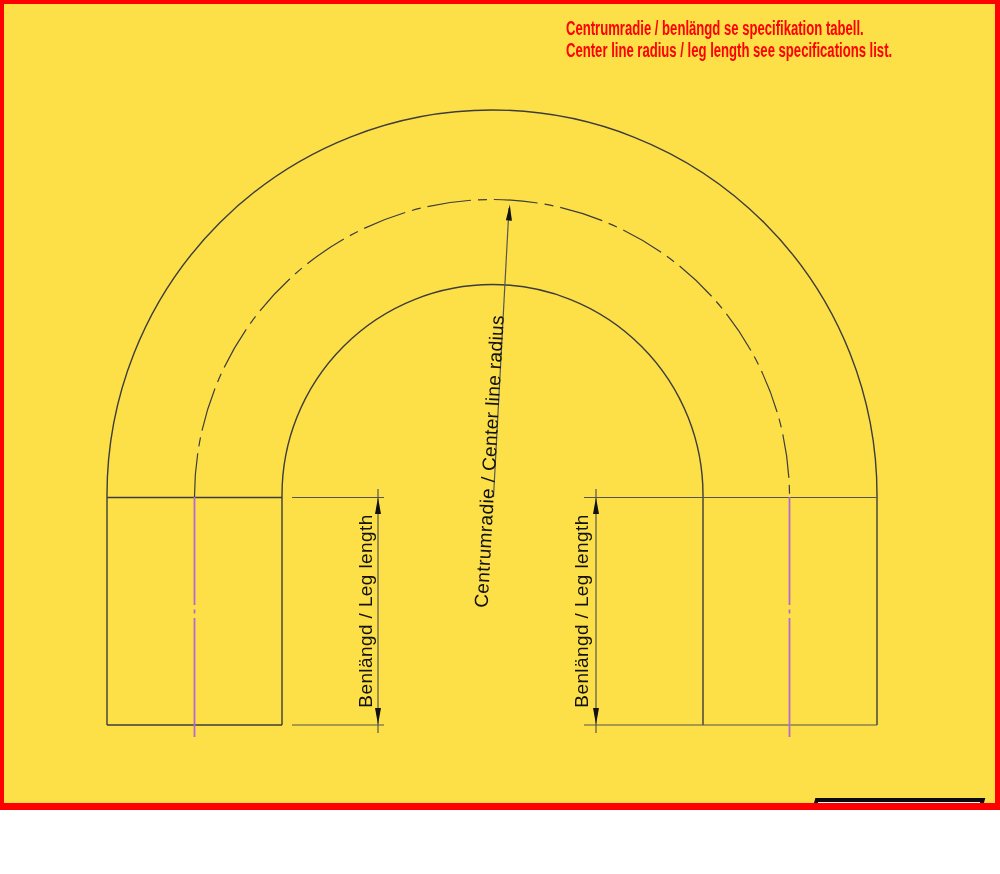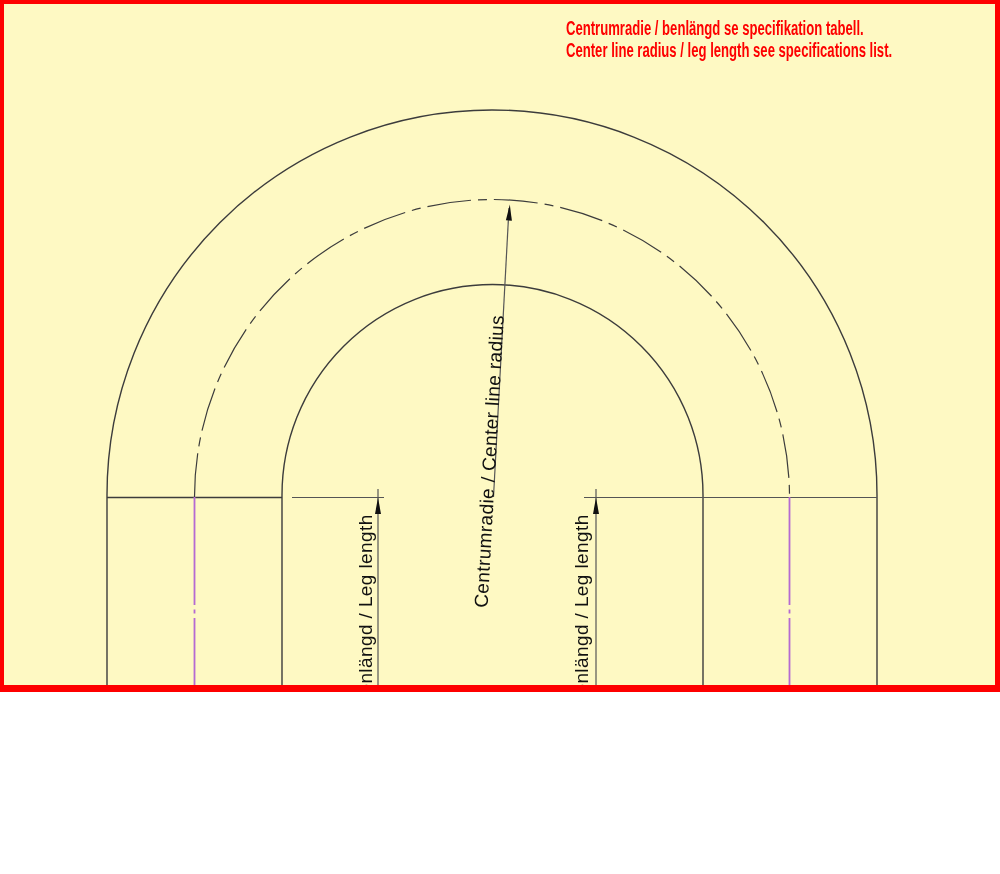--- a/index.html
+++ b/index.html
@@ -1,17 +1,17 @@
 <!DOCTYPE html>
 <html><head>
 <meta charset="utf-8">
 <style>
   html,body{margin:0;padding:0;background:#fff;}
   #screen{
-    position:relative;width:1000px;height:692px;background:#fef9c3;
+    position:relative;width:1000px;height:810px;background:#fde047;
     overflow:hidden;box-sizing:border-box;
     font-family:"Liberation Sans",sans-serif;
   }
   
   .frame{
     position:absolute;inset:0;box-sizing:border-box;
     border:4px solid #FE0000;border-right-width:5px;border-bottom-width:7px;
     pointer-events:none;
   }
   

